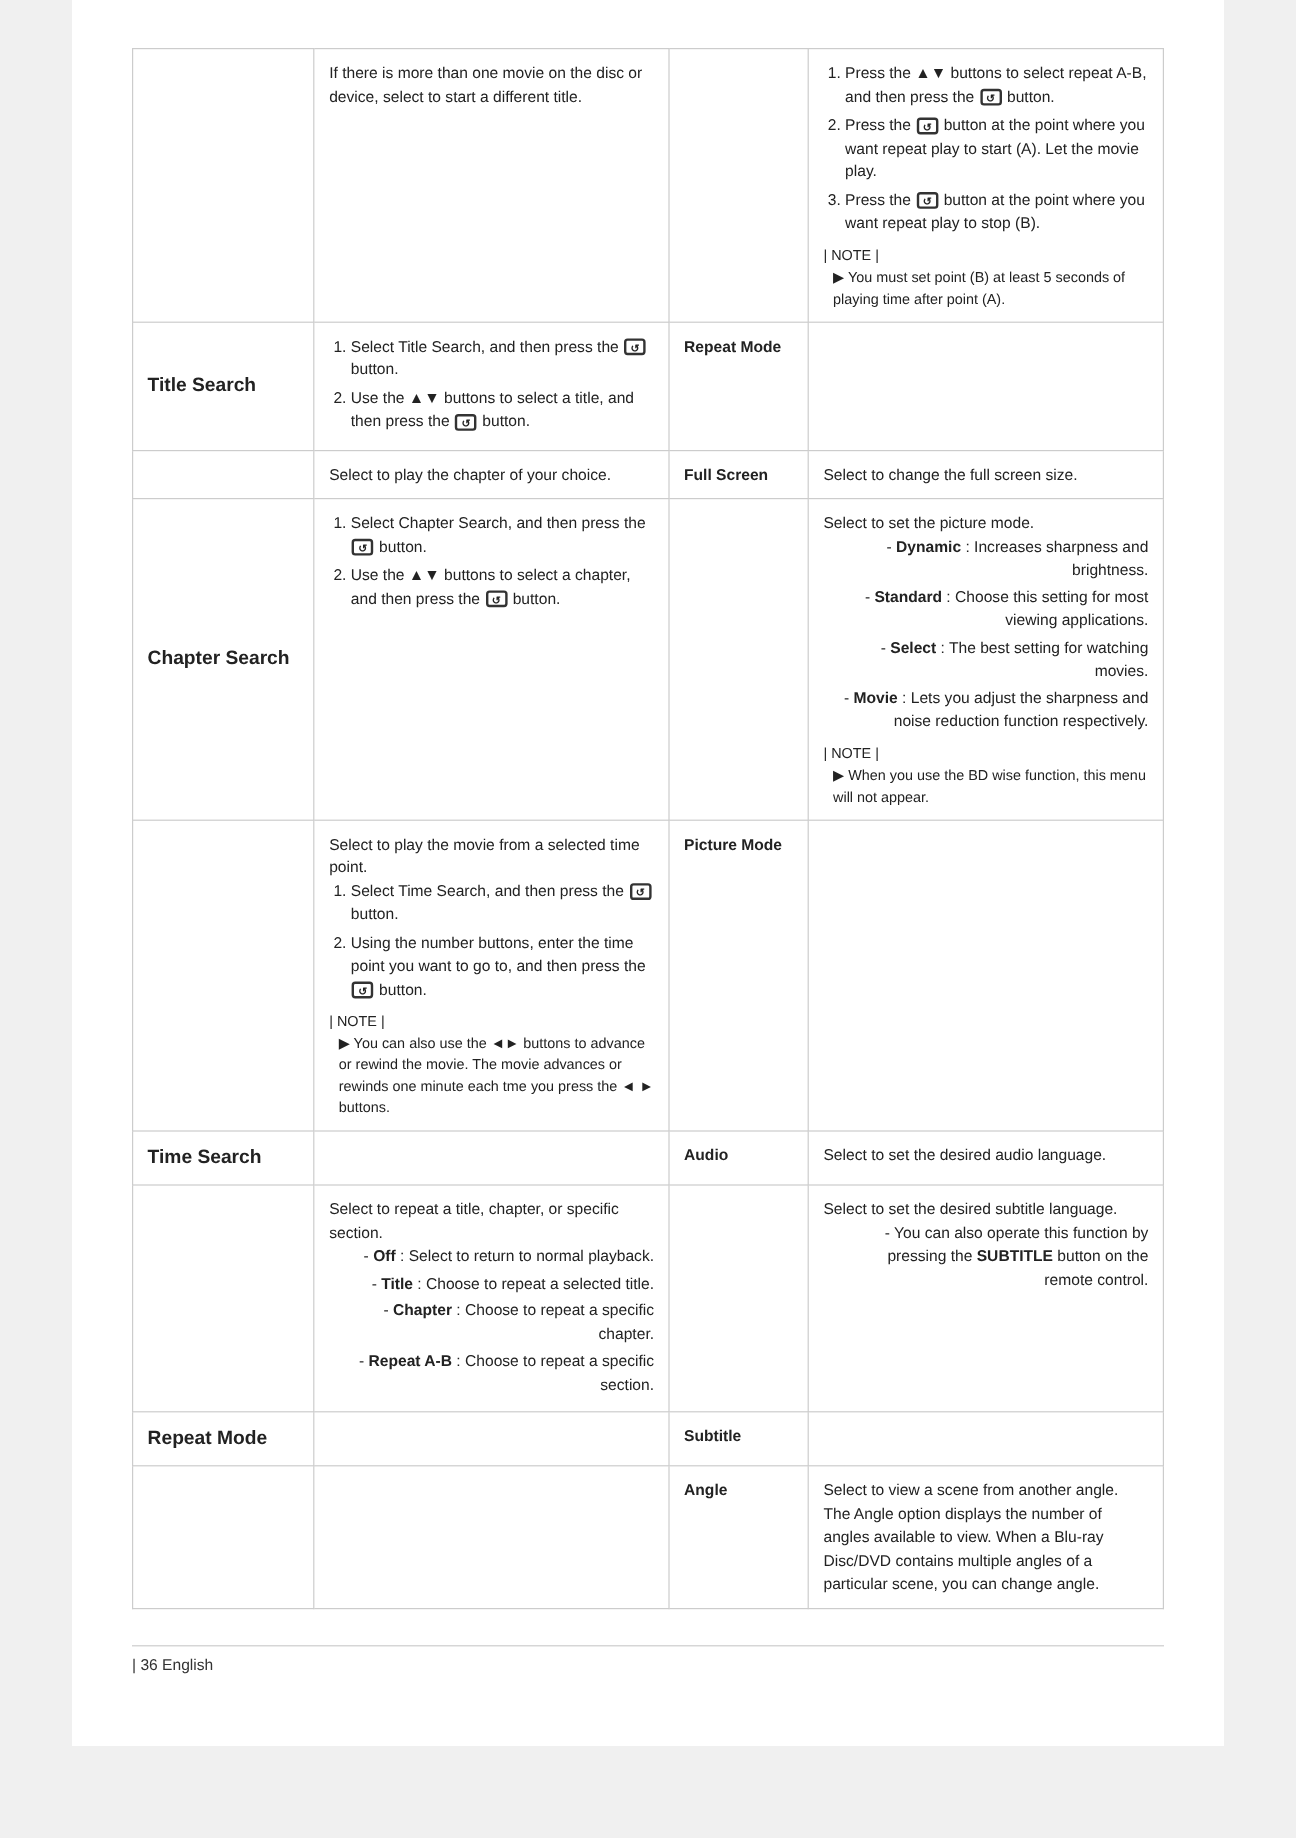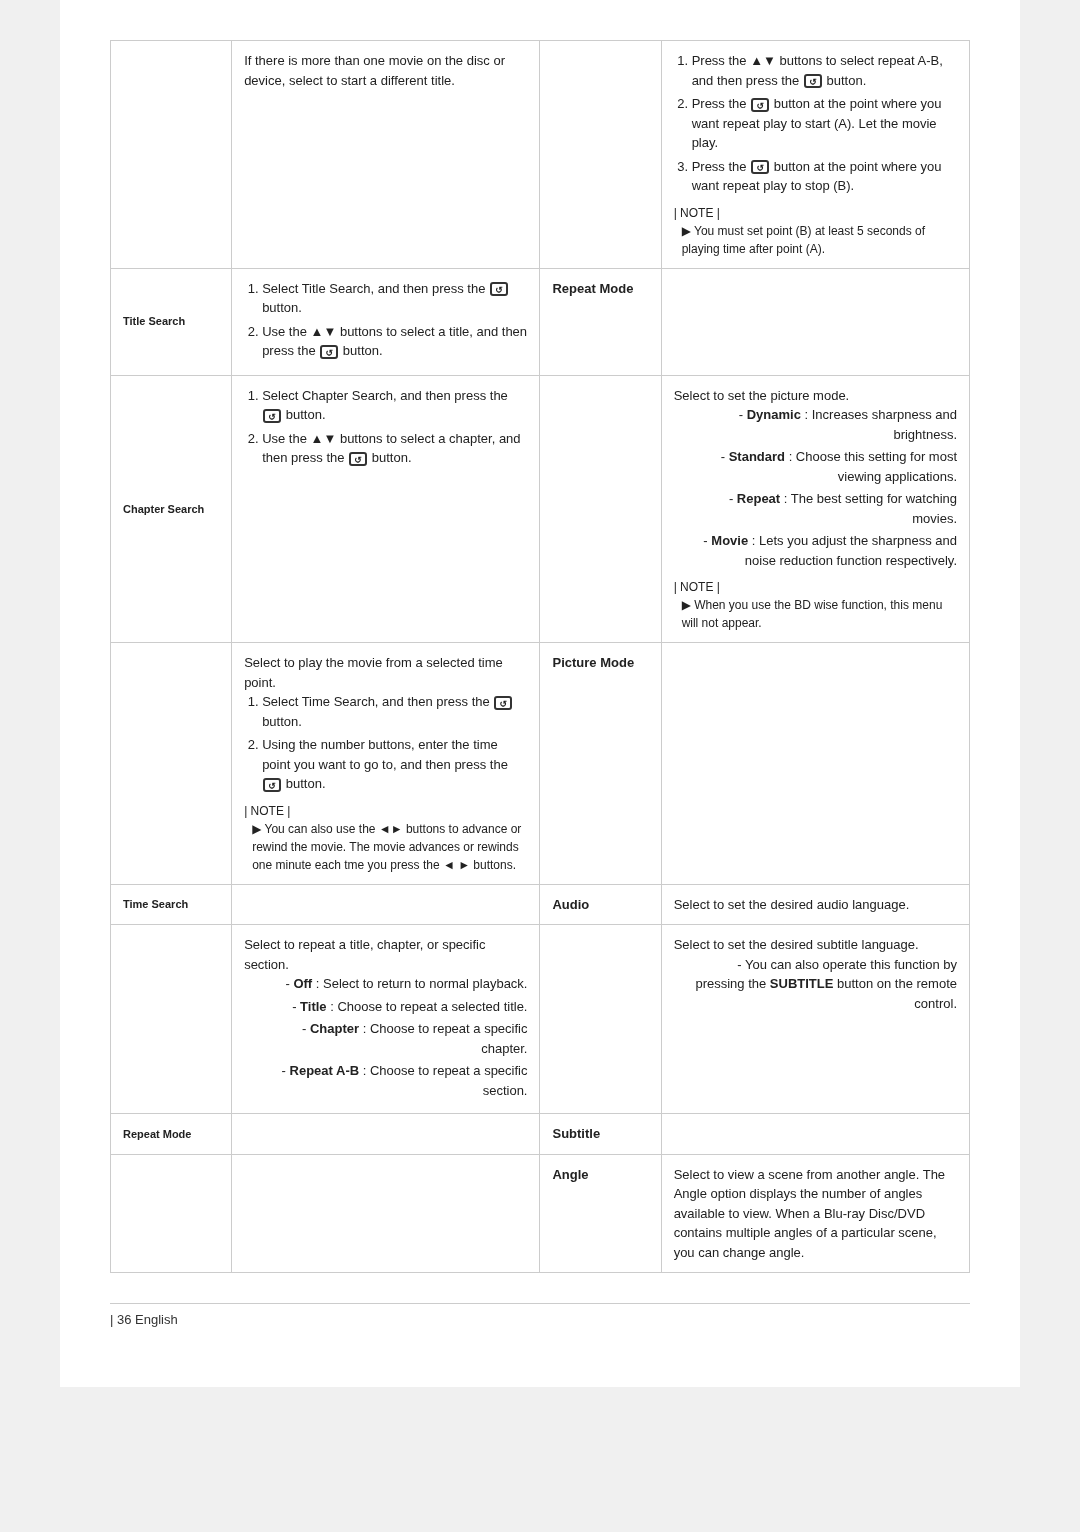--- a/index.html
+++ b/index.html
@@ -36,21 +36,21 @@
       border: 1px solid #ccc;
       padding: 10px 12px;
       vertical-align: top;
       font-size: 13px;
       line-height: 1.5;
     }
     .main-table .label-cell {
       font-weight: bold;
       white-space: nowrap;
       width: 110px;
-      font-size: 11px;
+      font-size: 16px;
       vertical-align: middle;
     }
     .main-table .content-cell {
       width: 280px;
     }
     .right-label-cell {
       font-weight: bold;
       white-space: nowrap;
       width: 110px;
       font-size: 13px;
@@ -124,36 +124,46 @@
         <td class="content-cell">
           <ol>
             <li>Select Title Search, and then press the <span class="inline-icon">↺</span> button.</li>
             <li>Use the ▲▼ buttons to select a title, and then press the <span class="inline-icon">↺</span> button.</li>
           </ol>
         </td>
         <td class="right-label-cell">Repeat Mode</td>
         <td class="right-content-cell"></td>
       </tr>
 
+      <tr>
+        <td class="label-cell"></td>
+        <td class="content-cell">
+          Select to play the chapter of your choice.
+        </td>
+        <td class="right-label-cell">Full Screen</td>
+        <td class="right-content-cell">
+          Select to change the full screen size.
+        </td>
+      </tr>
 
       <tr>
         <td class="label-cell">Chapter Search</td>
         <td class="content-cell">
           <ol>
             <li>Select Chapter Search, and then press the <span class="inline-icon">↺</span> button.</li>
             <li>Use the ▲▼ buttons to select a chapter, and then press the <span class="inline-icon">↺</span> button.</li>
           </ol>
         </td>
         <td class="right-label-cell"></td>
         <td class="right-content-cell">
           Select to set the picture mode.
           <ul>
             <li><span class="bold">Dynamic</span> : Increases sharpness and brightness.</li>
             <li><span class="bold">Standard</span> : Choose this setting for most viewing applications.</li>
-            <li><span class="bold">Repeat</span> : The best setting for watching movies.</li>
+            <li><span class="bold">Select</span> : The best setting for watching movies.</li>
             <li><span class="bold">Movie</span> : Lets you adjust the sharpness and noise reduction function respectively.</li>
           </ul>
           <div class="note-block">
             <div class="note-title">| NOTE |</div>
             <div class="note-item">When you use the BD wise function, this menu will not appear.</div>
           </div>
         </td>
       </tr>
 
       <tr>

